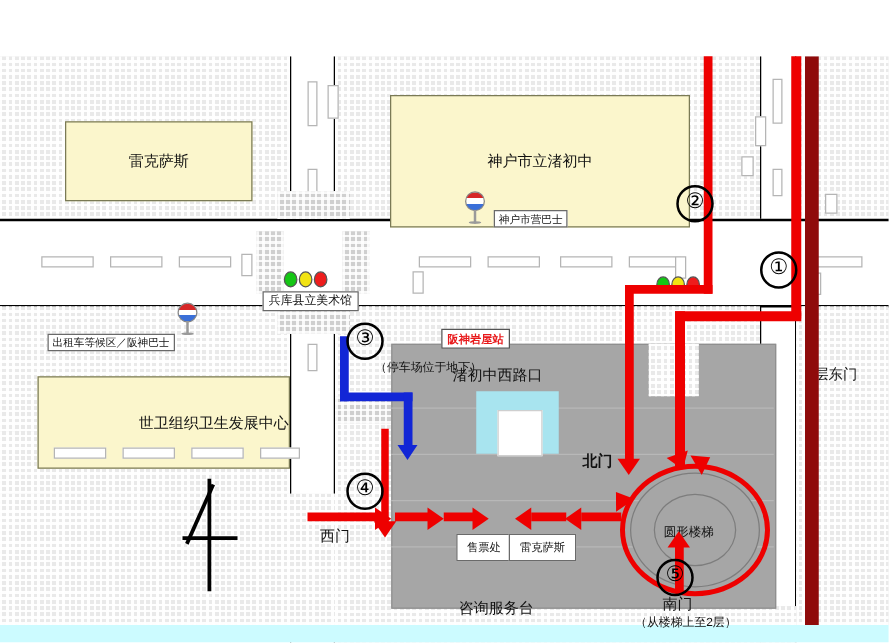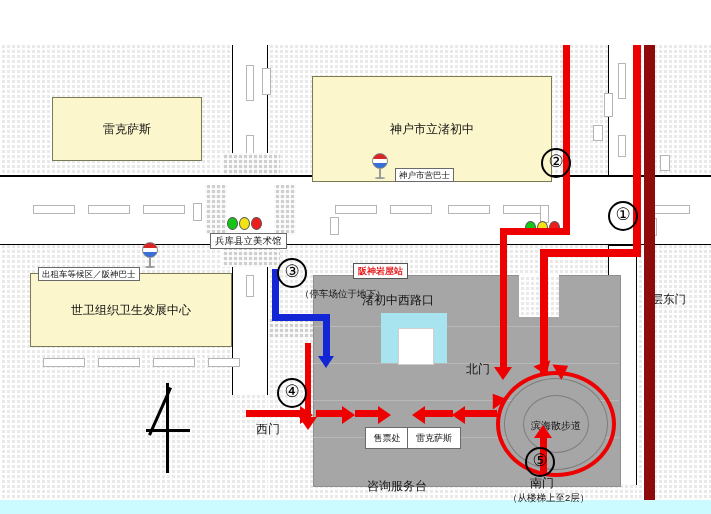--- a/index.html
+++ b/index.html
@@ -129,21 +129,21 @@
     <div class="walk" style="left:268px;top:440px;width:369px;height:55px;"></div>
 
     <div class="walk-dark" style="left:268px;top:272px;width:48px;height:22px;"></div>
 
     <div class="bldg" style="left:52px;top:52px;width:148px;height:62px;">
       <span>雷克萨斯</span>
     </div>
     <div class="bldg" style="left:312px;top:31px;width:238px;height:104px;">
       <span>神户市立渚初中</span>
     </div>
-    <div class="bldg" style="left:30px;top:228px;width:200px;height:72px;">
+    <div class="bldg" style="left:30px;top:256px;width:200px;height:72px;justify-content:flex-end;">
       <span>世卫组织卫生发展中心</span>
     </div>
 
     <div class="museum" style="left:313px;top:230px;width:306px;height:210px;"></div>
     <div class="museum-line" style="left:313px;top:281px;width:306px;"></div>
     <div class="museum-line" style="left:313px;top:318px;width:306px;"></div>
     <div class="museum-line" style="left:313px;top:355px;width:306px;"></div>
     <div class="museum-line" style="left:313px;top:392px;width:306px;"></div>
 
     <div class="walk" style="left:519px;top:230px;width:40px;height:42px;"></div>
@@ -202,34 +202,34 @@
     <div class="busstop" style="left:142px;top:197px;">
       <div class="head"></div>
       <div class="pole"></div>
       <div class="foot"></div>
     </div>
     <div class="label-box" style="left:38px;top:222px;">出租车等候区／阪神巴士</div>
 
     <div class="label-box red" style="left:353px;top:218px;padding:2px 4px;font-size:9px;">阪神岩屋站</div>
 
     <div class="label-plain" style="left:362px;top:247px;">渚初中西路口</div>
-    <div class="label" style="left:466px;top:316px;font-size:12px;">北门</div>
+    <div class="label" style="left:466px;top:316px;font-size:12px;font-weight:bold;">北门</div>
     <div class="label" style="left:256px;top:376px;font-size:12px;">西门</div>
     <div class="label" style="left:645px;top:247px;font-size:11.5px;">2层东门</div>
     <div class="label" style="left:530px;top:430px;font-size:12px;">南门</div>
     <div class="label-note" style="left:508px;top:447px;">（从楼梯上至2层）</div>
     <div class="label-note" style="left:300px;top:243px;">（停车场位于地下）</div>
     <div class="label-plain" style="left:367px;top:433px;">咨询服务台</div>
 
     <div class="label-box" style="left:365px;top:382px;width:42px;height:20px;display:flex;align-items:center;justify-content:center;padding:0;font-size:9px;">售票处</div>
     <div class="label-box" style="left:407px;top:382px;width:52px;height:20px;display:flex;align-items:center;justify-content:center;padding:0;font-size:9px;">雷克萨斯</div>
 
     <div class="stair-c1" style="left:504px;top:333px;width:104px;height:92px;"></div>
     <div class="stair-c2" style="left:523px;top:350px;width:66px;height:58px;"></div>
-    <div class="stair-txt" style="left:531px;top:374px;">滨海散步道</div>
+    <div class="stair-txt" style="left:531px;top:374px;">圆形楼梯</div>
     <div class="stair-ring" style="left:496px;top:326px;width:120px;height:106px;"></div>
 
     <div class="rl" style="left:633px;top:-45px;width:8px;height:255px;"></div>
     <div class="rl" style="left:540px;top:204px;width:101px;height:8px;"></div>
     <div class="rl" style="left:540px;top:204px;width:8px;height:125px;"></div>
     <div class="rl-dark" style="left:644px;top:0px;width:11px;height:455px;"></div>
 
     <div class="rl" style="left:563px;top:-45px;width:7px;height:235px;"></div>
     <div class="rl" style="left:500px;top:183px;width:70px;height:7px;"></div>
     <div class="rl" style="left:500px;top:183px;width:7px;height:145px;"></div>

